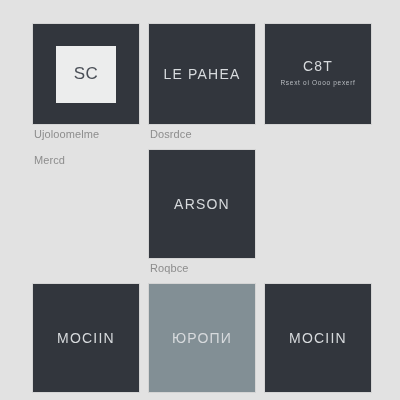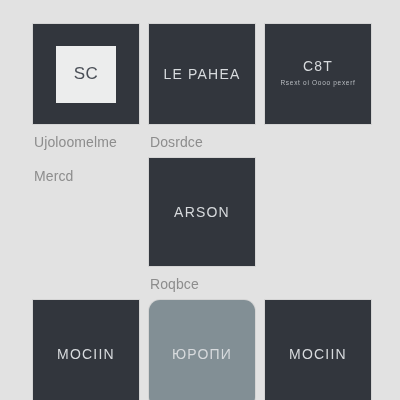--- a/index.html
+++ b/index.html
@@ -43,21 +43,20 @@
     flex-direction: column;
     align-items: center;
     justify-content: center;
     box-sizing: border-box;
     overflow: hidden;
     box-shadow: 0 0 0 1px rgba(0,0,0,0.06);
   }
 
   .tile.tile-light {
     background: #828f95;
-    border-radius: 11px;
   }
 
   .tile.tile-tall {
     height: 108px;
   }
 
   .tile-logo {
     width: 60px;
     height: 57px;
     background: #eceded;
@@ -84,23 +83,23 @@
     font-size: 6.5px;
     letter-spacing: 0.7px;
     text-align: center;
     margin-top: 6px;
     line-height: 9px;
     filter: blur(0.35px);
   }
 
   .caption {
     color: #8d8d8d;
-    font-size: 14px;
+    font-size: 11px;
     line-height: 12px;
-    margin-top: 12px;
+    margin-top: 4px;
     margin-bottom: 10px;
     padding-left: 1px;
     letter-spacing: 0.1px;
     white-space: nowrap;
     filter: blur(0.25px);
   }
 
   .caption.caption-empty {
     height: 0;
     margin: 0;

